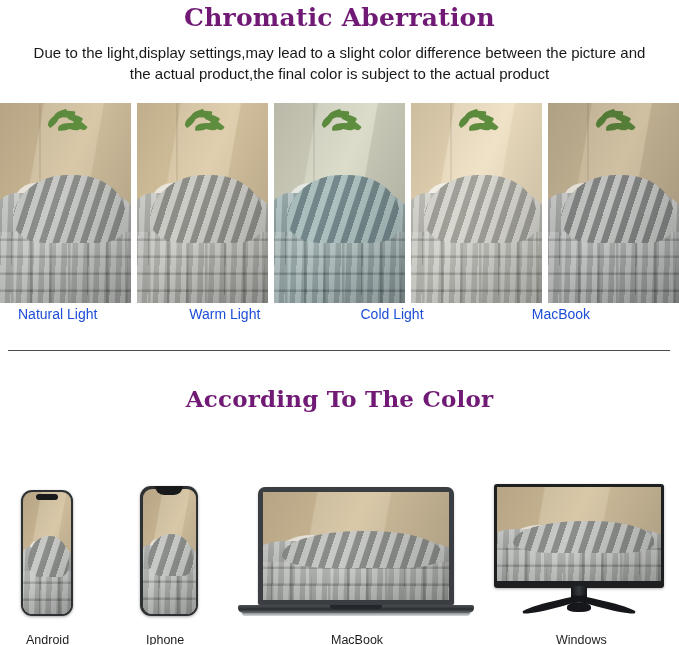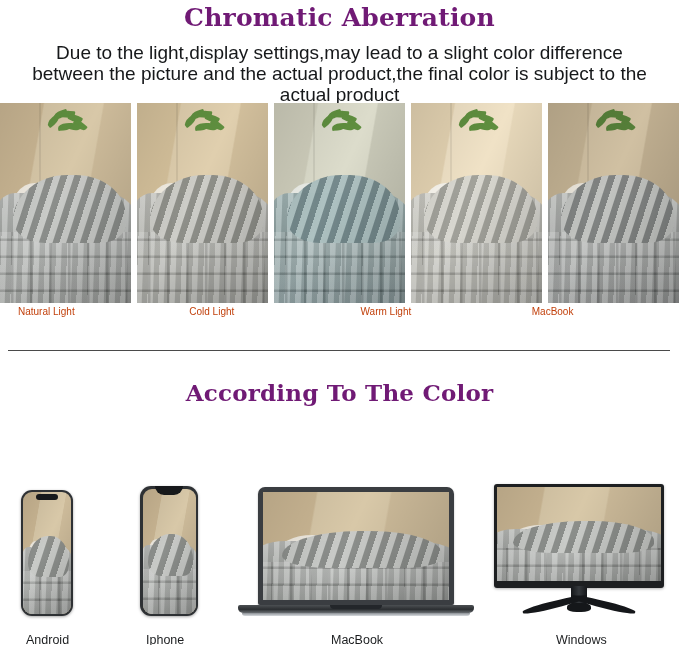--- a/index.html
+++ b/index.html
@@ -12,24 +12,24 @@
 
   
   .section-title{
     font-family:"DejaVu Serif", serif;
     font-weight:bold;
     text-align:center;
     color:#701a75;
     letter-spacing:.2px;
   }
   .h1{font-size:25px;line-height:30px;margin:3px 0 0 0;}
-  .h2{font-size:23px;line-height:28px;margin:6px;}
+  .h2{font-size:23px;line-height:28px;margin:12px;}
   .body-text{
     font-family:"Liberation Sans", sans-serif;
-    font-size:19px;line-height:21px;color:#16181a;
+    font-size:15px;line-height:21px;color:#16181a;
     text-align:center;margin:0 auto;
   }
   .lead-1{width:630px;padding-top:9px;}
   .lead-2{width:600px;padding-top:8px;}
 
   .divider{
     position:absolute;left:8px;top:347px;width:662px;height:1px;
     background:#4a4a4a;
   }
 
@@ -37,21 +37,21 @@
   .strip{
     position:absolute;left:0;top:100px;width:679px;height:200px;
     display:flex;gap:6px;
   }
   .tile{position:relative;flex:1 1 0;overflow:hidden;}
   .labels{
     position:absolute;left:0;top:303px;width:679px;height:22px;
     display:flex;gap:6px;
   }
   .label{
-    flex:1 1 0;font-size:10px;color:#c2410c;
+    flex:1 1 0;font-size:14px;color:#1d4ed8;
     padding-left:18px;box-sizing:border-box;
     font-family:"Liberation Sans", sans-serif;
   }
 
   
   .scene{position:absolute;inset:0;}
   .wall{
     position:absolute;inset:0;
     background:linear-gradient(100deg,
       var(--wallA) 0%, var(--wallA) 26%,
@@ -262,22 +262,22 @@
         <div class="sofa"></div>
         <div class="blanket"></div>
         <div class="drape"></div>
         <div class="shade"></div>
       </div>
     </div>
   </div>
 
   <div class="labels">
     <div class="label">Natural Light</div>
+    <div class="label">Warm Light</div>
     <div class="label">Cold Light</div>
-    <div class="label">Warm Light</div>
     <div class="label">MacBook</div>
   </div>
 
   <div class="divider"></div>
 
   <div style="position:absolute;left:0;top:370px;width:679px;">
     <h2 class="section-title h2">According To The Color</h2>
   </div>
 
   <div class="devices">

